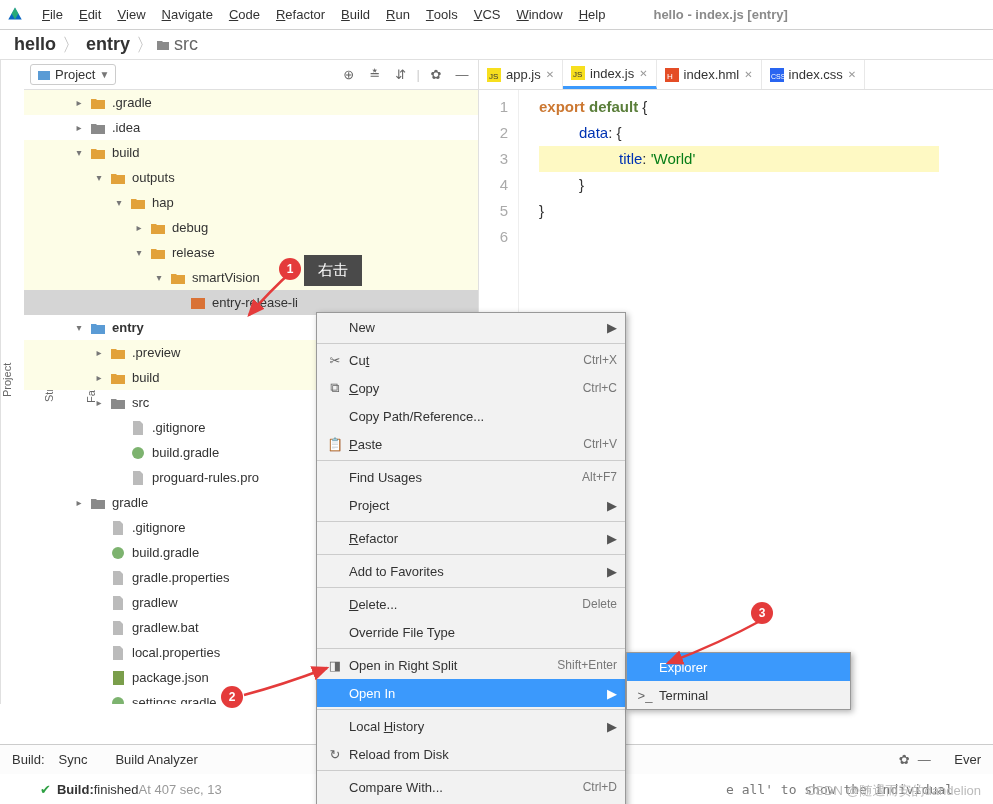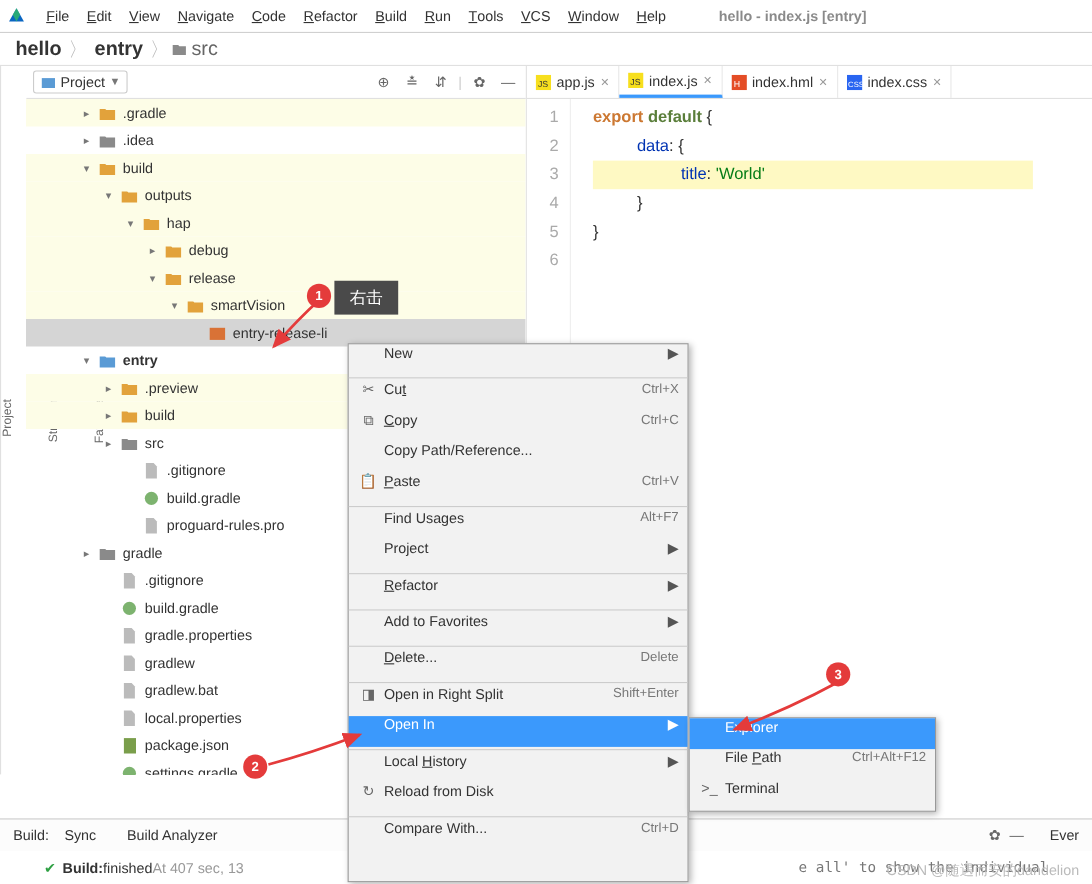--- a/index.html
+++ b/index.html
@@ -42,21 +42,21 @@
 .codelines { padding: 4px 0 0 20px; line-height: 26px; }
 .code-kw { color: #cc7832; font-weight: 700; }
 .code-ky2 { color: #5a7e3a; font-weight: 600; }
 .code-key { color: #0033b3; }
 .code-str { color: #067d17; }
 .code-brace { color: #333; }
 .code-hl { background: #fef9c3; display: inline-block; min-width: 400px; }
 .context-menu { position: absolute; background: #f2f2f2; border: 1px solid #999; box-shadow: 2px 2px 6px rgba(0,0,0,0.3); font-size: 13px; z-index: 100; }
 .cm1 { left: 316px; top: 312px; width: 310px; }
 .cm2 { left: 626px; top: 652px; width: 225px; }
-.cm-row { display: flex; align-items: flex-start; height: 28px; padding: 0 8px; }
+.cm-row { display: flex; align-items: center; height: 28px; padding: 0 8px; }
 .cm-row.hover { background: #3b99fc; color: #fff; }
 .cm-icon { width: 20px; text-align: center; color: #666; }
 .cm-row.hover .cm-icon { color: #fff; }
 .cm-label { flex: 1; padding-left: 4px; }
 .cm-short { color: #777; font-size: 12px; }
 .cm-arr { color: #555; }
 .cm-row.hover .cm-arr { color: #fff; }
 .cm-sep { height: 1px; background: #ccc; margin: 2px 0; }
 .badge { position: absolute; width: 22px; height: 22px; background: #e43b3b; color: #fff; border-radius: 50%; display: flex; align-items: center; justify-content: center; font-size: 12px; font-weight: 600; z-index: 200; }
 .tooltip { position: absolute; background: #4a4a4a; color: #fff; padding: 6px 14px; font-size: 15px; z-index: 200; }
@@ -457,20 +457,24 @@
       <span class="cm-icon"></span>
       <span class="cm-label">Add to Favorites</span>
       <span class="cm-arr">▶</span>
     </div>
     <div class="cm-sep"></div>
     <div class="cm-row">
       <span class="cm-icon"></span>
       <span class="cm-label"><u>D</u>elete...</span>
       <span class="cm-short">Delete</span>
     </div>
+    <div class="cm-row">
+      <span class="cm-icon"></span>
+      <span class="cm-label">Override File Type</span>
+    </div>
     <div class="cm-sep"></div>
     <div class="cm-row">
       <span class="cm-icon">◨</span>
       <span class="cm-label">Open in Right Split</span>
       <span class="cm-short">Shift+Enter</span>
     </div>
     <div class="cm-row hover">
       <span class="cm-icon"></span>
       <span class="cm-label">Open In</span>
       <span class="cm-arr">▶</span>
@@ -492,25 +496,20 @@
       <span class="cm-short">Ctrl+D</span>
     </div>
     <div class="cm-row">
       <span class="cm-icon"></span>
     </div>
   </div>
 <div class="context-menu cm2" id="cm2">
     <div class="cm-row hover">
       <span class="cm-icon"></span>
       <span class="cm-label">Explorer</span>
-    </div>
-    <div class="cm-row">
-      <span class="cm-icon"></span>
-      <span class="cm-label">File <u>P</u>ath</span>
-      <span class="cm-short">Ctrl+Alt+F12</span>
     </div>
     <div class="cm-row">
       <span class="cm-icon">&gt;_</span>
       <span class="cm-label">Terminal</span>
     </div>
   </div>
 
 <div class="badge" style="left:279px;top:258px">1</div>
 <div class="tooltip" style="left:304px;top:255px">右击</div>
 <div class="badge" style="left:221px;top:686px">2</div>

